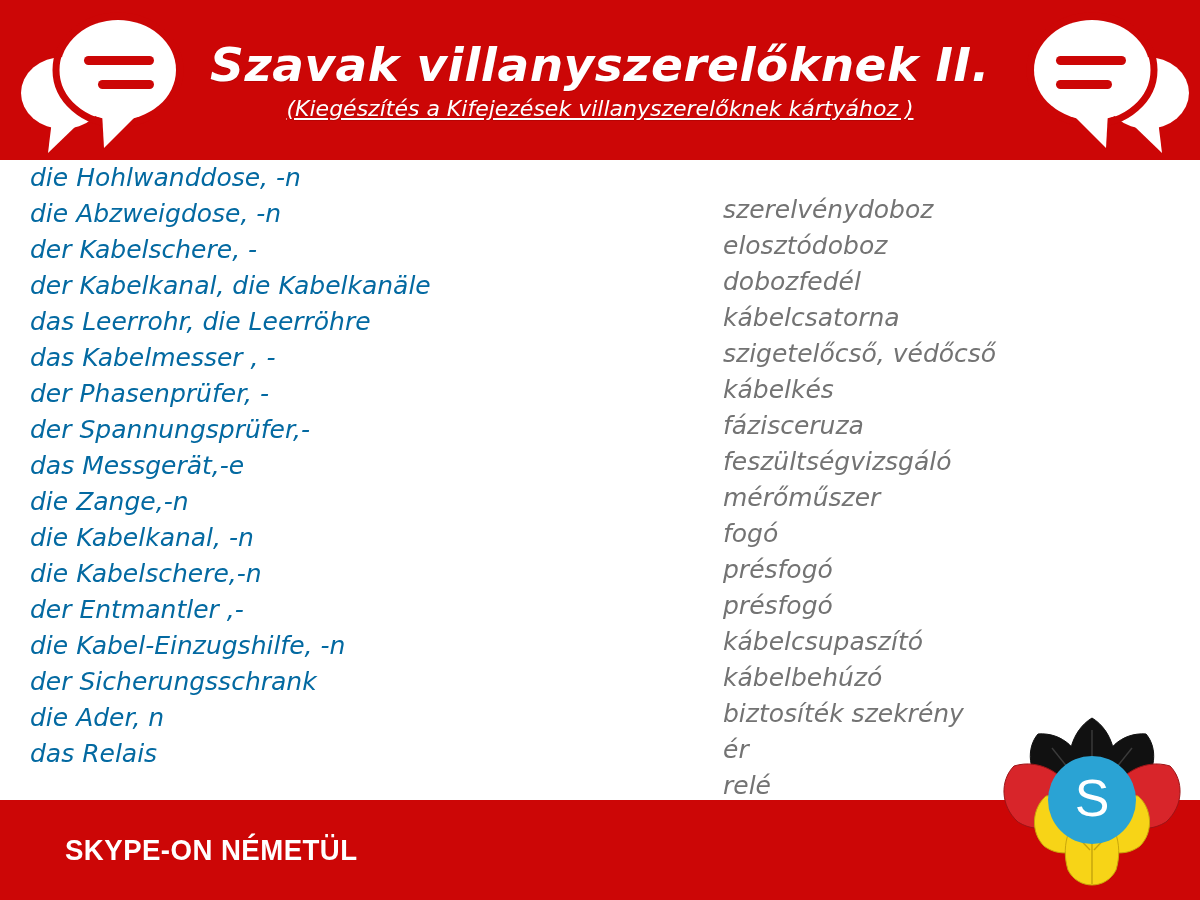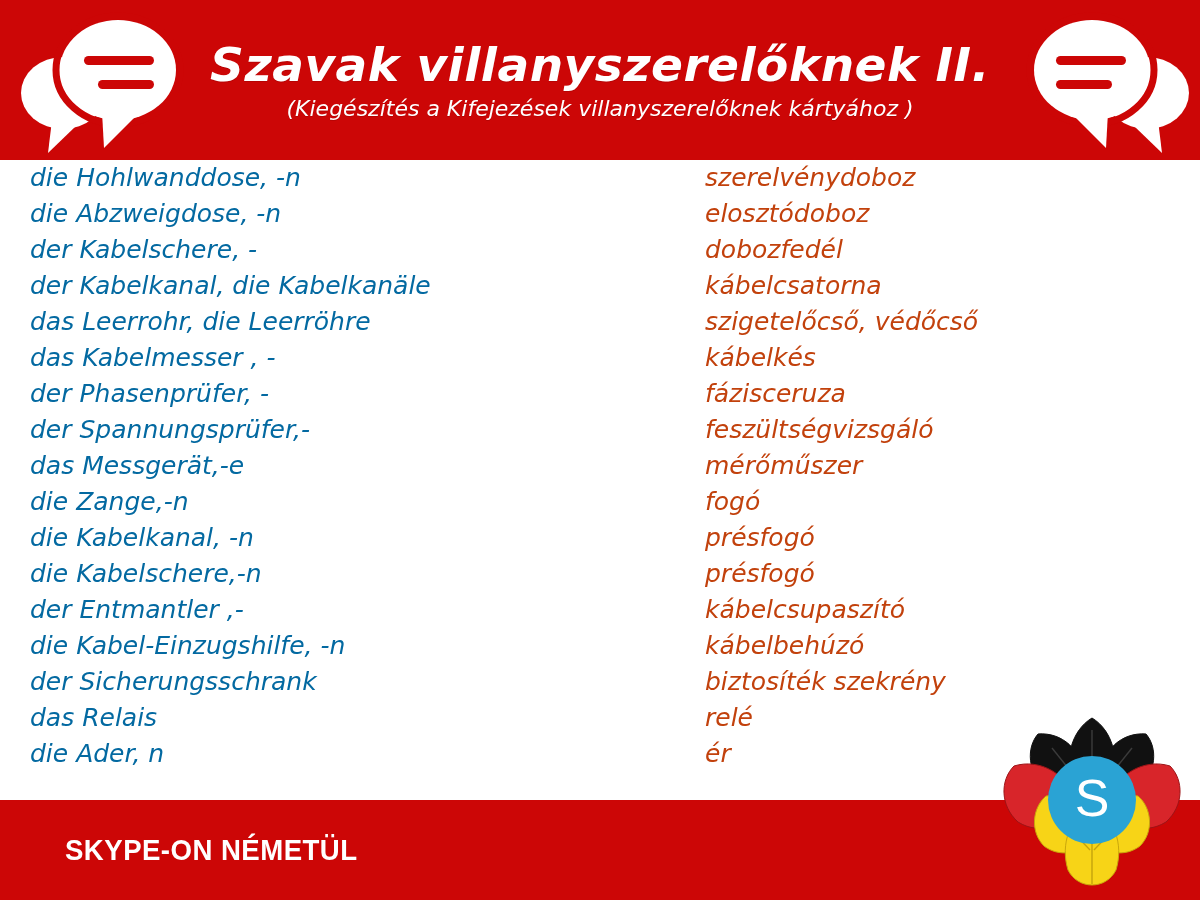--- a/index.html
+++ b/index.html
@@ -54,20 +54,21 @@
     text-shadow: 0 1px 0 rgba(140,0,0,0.35);
   }
   .subtitle {
     font-family: "DejaVu Sans", sans-serif;
     font-style: italic;
     font-size: 22px;
     line-height: 1.0;
     color: #ffffff;
     white-space: nowrap;
     text-shadow: 0 1px 0 rgba(140,0,0,0.35);
+    text-decoration: underline;
   }
 
   .bubbles {
     position: absolute;
     top: 8px;
     width: 195px;
     height: 148px;
   }
   .bubbles.left  { left: 18px; }
   .bubbles.right { right: 8px; }
@@ -93,22 +94,23 @@
     font-style: italic;
     font-size: 25px;
     line-height: 36px;
     white-space: nowrap;
   }
   .term {
     left: 30px;
     color: #0369a1;
   }
   .gloss {
-    left: 705px;
-    color: #c2410c;
+    left: 723px;
+    color: #737373;
+    margin-top: 32px;
   }
 
   
   .footer {
     position: absolute;
     left: 0;
     top: 800px;
     width: 1200px;
     height: 100px;
     background: #cc0606;
@@ -273,26 +275,26 @@
     </div>
     <div class="row">
       <span class="term">die Kabel-Einzugshilfe, -n</span>
       <span class="gloss">kábelbehúzó</span>
     </div>
     <div class="row">
       <span class="term">der Sicherungsschrank</span>
       <span class="gloss">biztosíték szekrény</span>
     </div>
     <div class="row">
+      <span class="term">die Ader, n</span>
+      <span class="gloss">ér</span>
+    </div>
+    <div class="row">
       <span class="term">das Relais</span>
       <span class="gloss">relé</span>
-    </div>
-    <div class="row">
-      <span class="term">die Ader, n</span>
-      <span class="gloss">ér</span>
     </div>
 
   </div>
 
   <div class="footer">
     <div class="footer-text">SKYPE-ON NÉMETÜL</div>
   </div>
 
   <div class="logo">
     <svg viewBox="0 0 200 200" xmlns="http://www.w3.org/2000/svg" aria-hidden="true">

